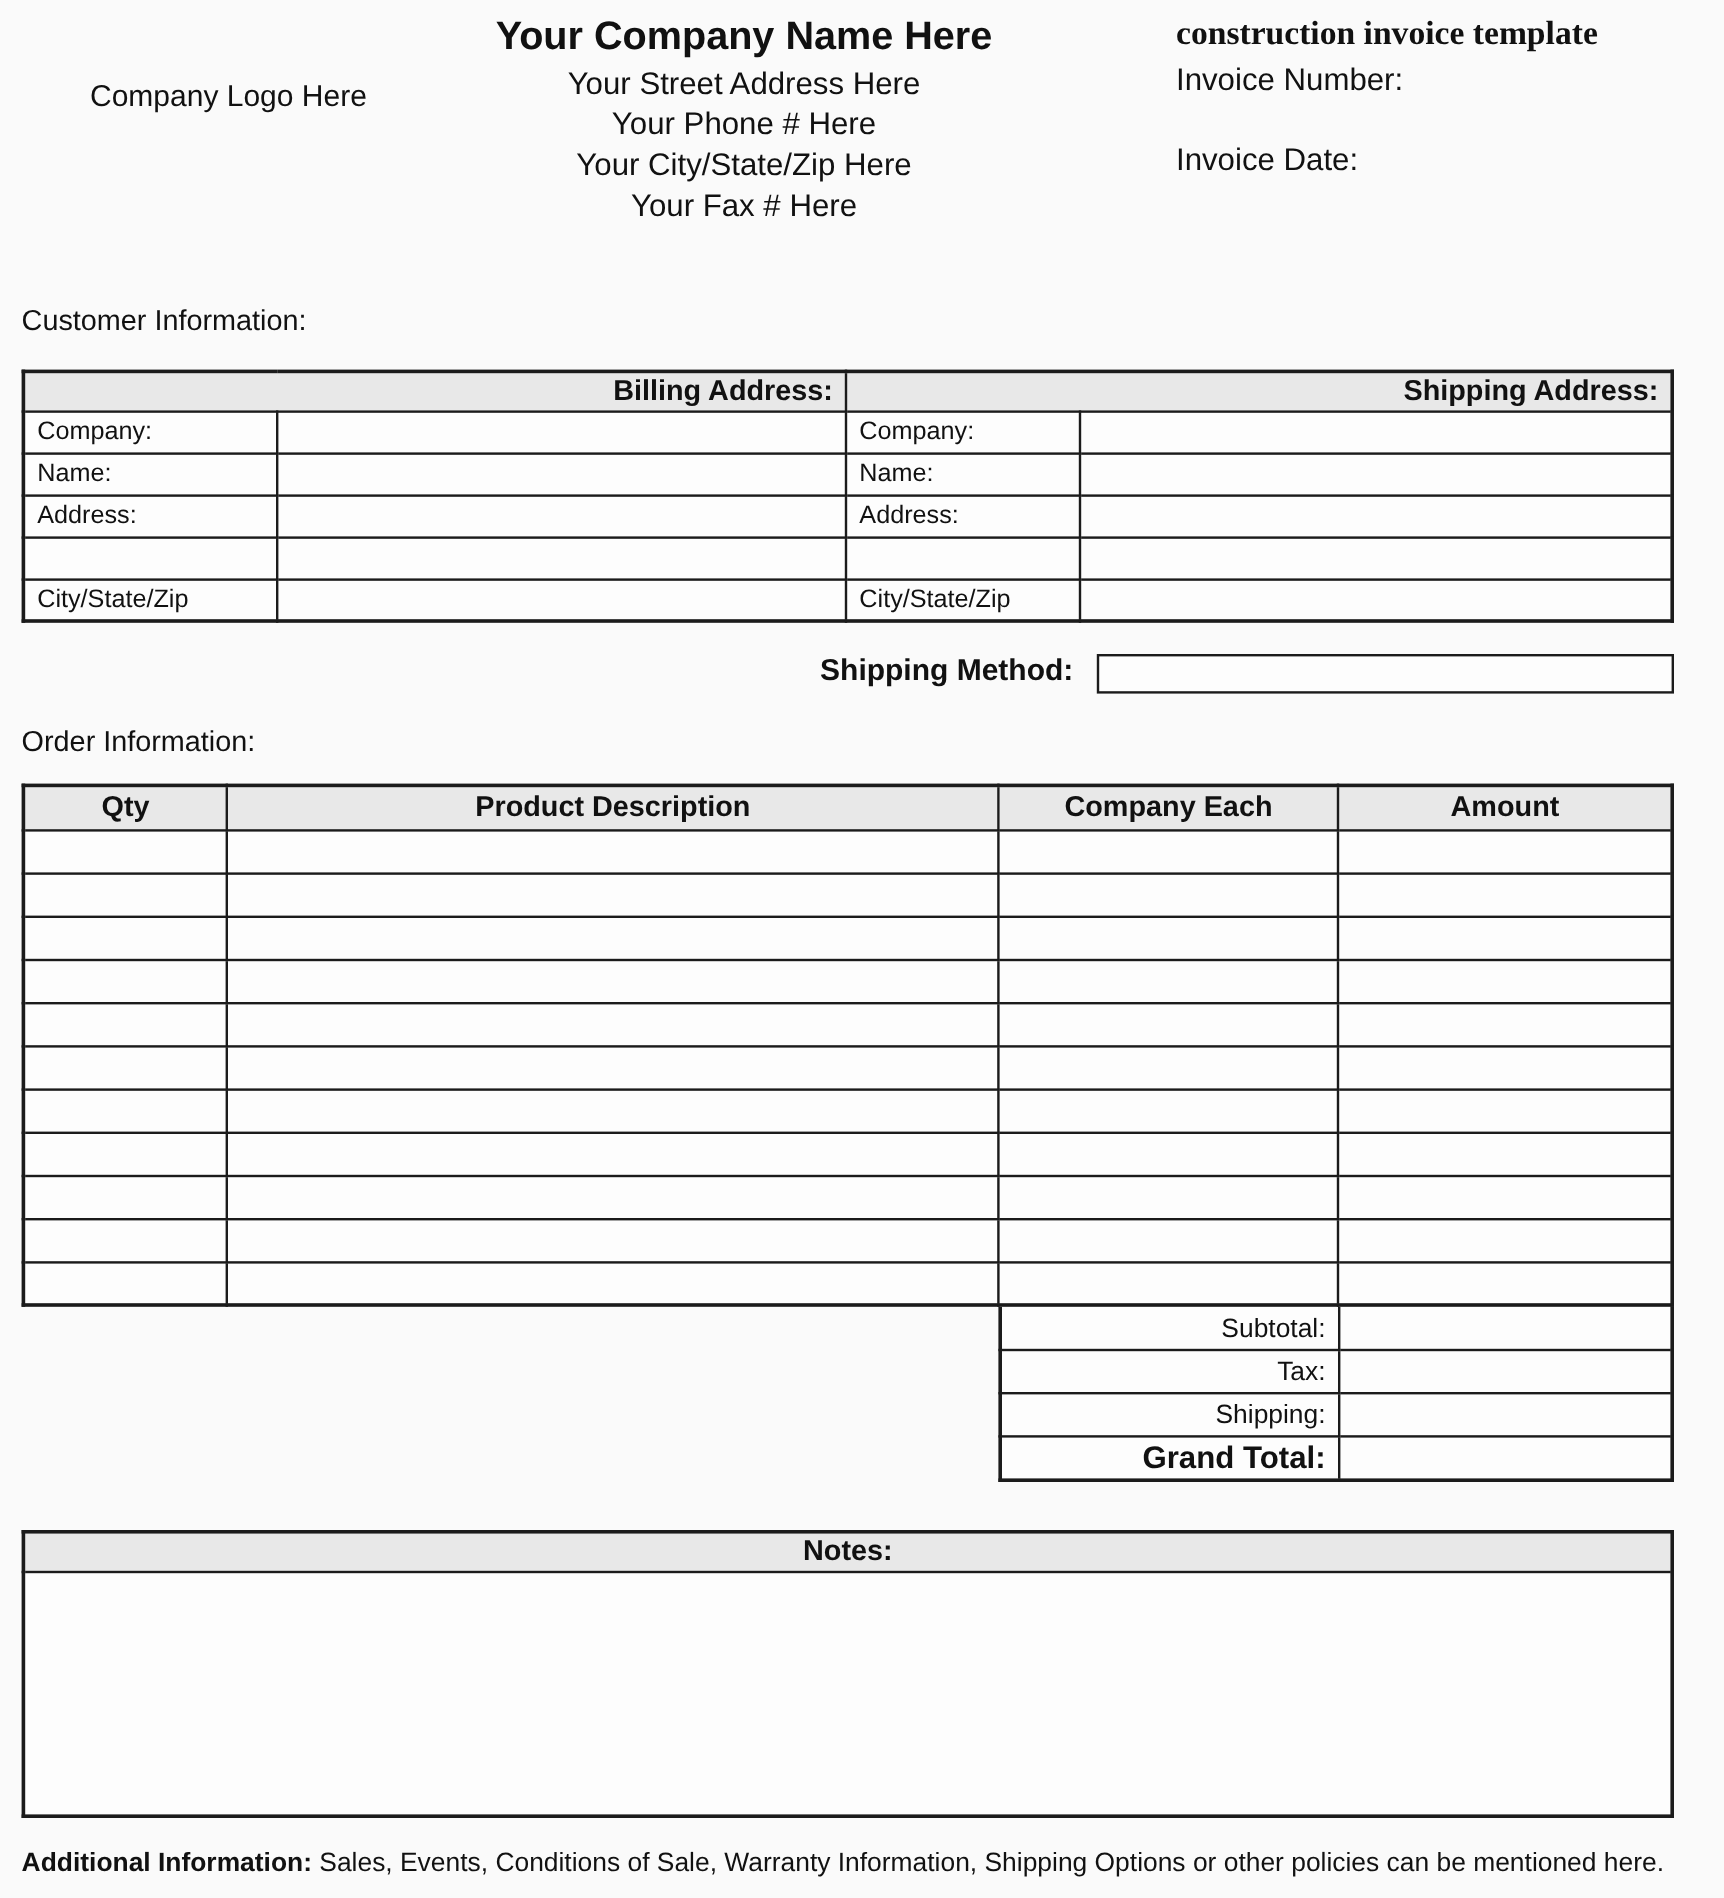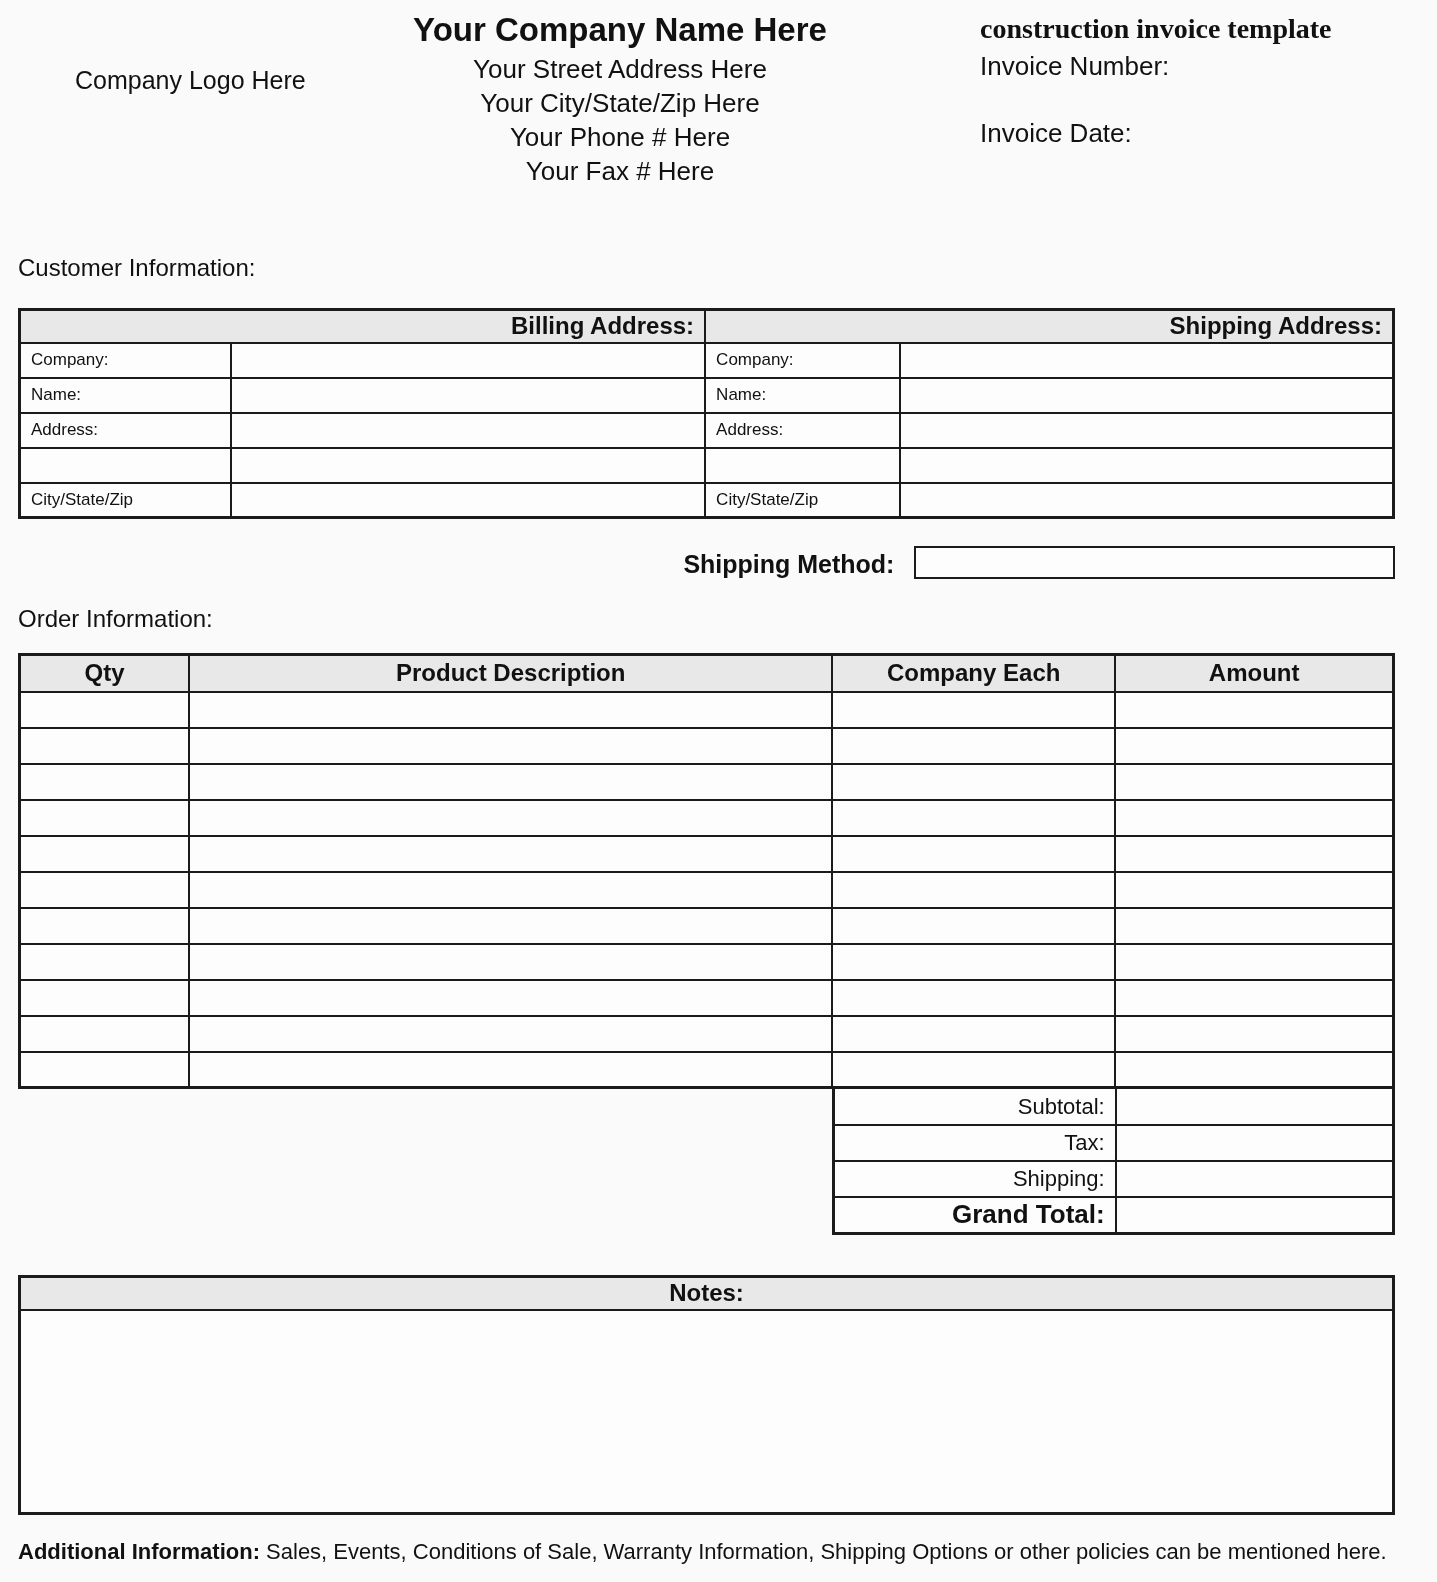--- a/index.html
+++ b/index.html
@@ -56,26 +56,26 @@
     background:var(--header_fill);
     font-weight:bold;font-size:24px;text-align:center;
   }
   tbody td{background:var(--cell_bg);}
 
   
   .addr-table{margin-top:26px;}
   .addr-table thead tr{height:33px;}
   .addr-table thead th{text-align:right;}
   .addr-table tbody tr{height:35px;}
-  .addr-table td.lbl{font-size:17px;}
+  .addr-table td.lbl{font-size:21px;}
 
   
   .ship-row{
     margin-top:26px;height:34px;
-    display:flex;justify-content:flex-end;align-items:flex-end;gap:20px;
+    display:flex;justify-content:flex-end;align-items:flex-start;gap:20px;
   }
   .ship-label{font-size:25px;font-weight:bold;}
   .ship-box{
     width:34.9%;height:33px;
     border:2px solid var(--border);background:var(--cell_bg);
   }
 
   
   .order-table{margin-top:20px;}
   .order-table thead tr{height:37px;}
@@ -106,22 +106,22 @@
 </head>
 <body>
 
 <div class="sheet">
 
   <div class="header">
     <div class="logo-text">Company Logo Here</div>
     <div class="company-block">
       <div class="company-name">Your Company Name Here</div>
       <div>Your Street Address Here</div>
+      <div>Your Phone # Here</div>
       <div>Your City/State/Zip Here</div>
-      <div>Your Phone # Here</div>
       <div>Your Fax # Here</div>
     </div>
     <div class="invoice-block">
       <div class="template-title">construction invoice template</div>
       <div class="invoice-number">Invoice Number:</div>
       <div class="invoice-date">Invoice Date:</div>
     </div>
   </div>
 
   <div class="section-label customer-label">Customer Information:</div>

